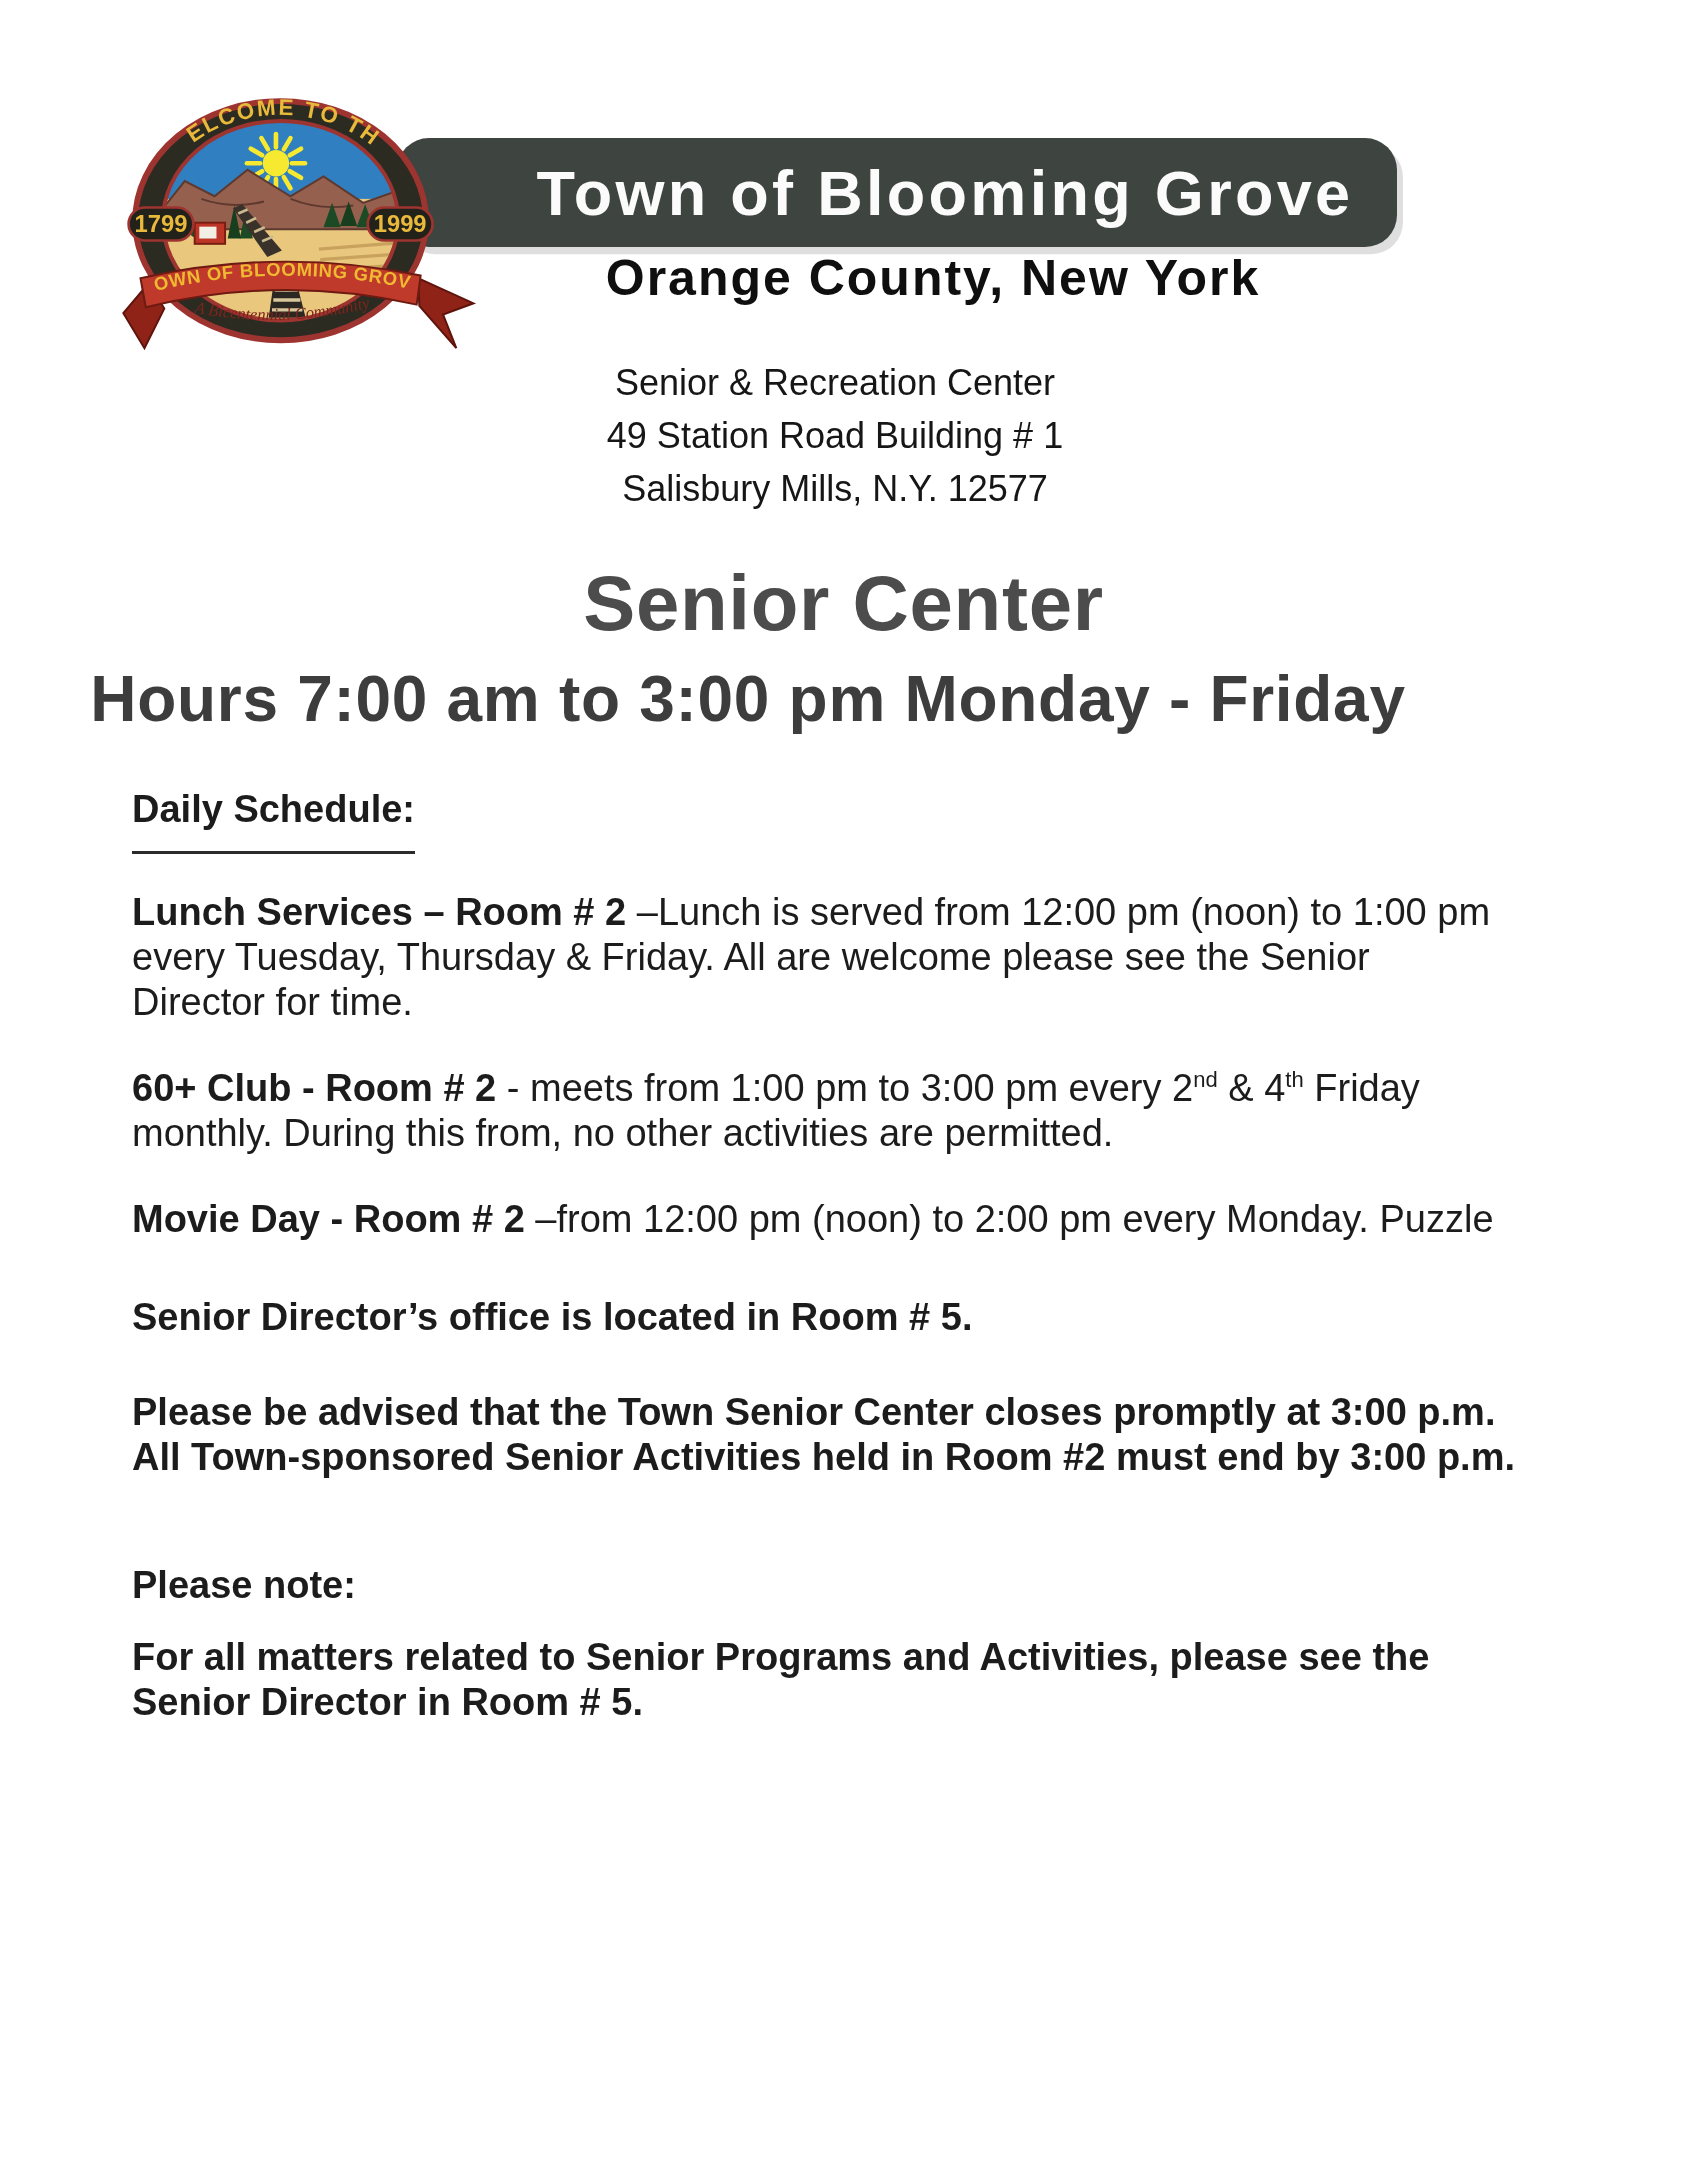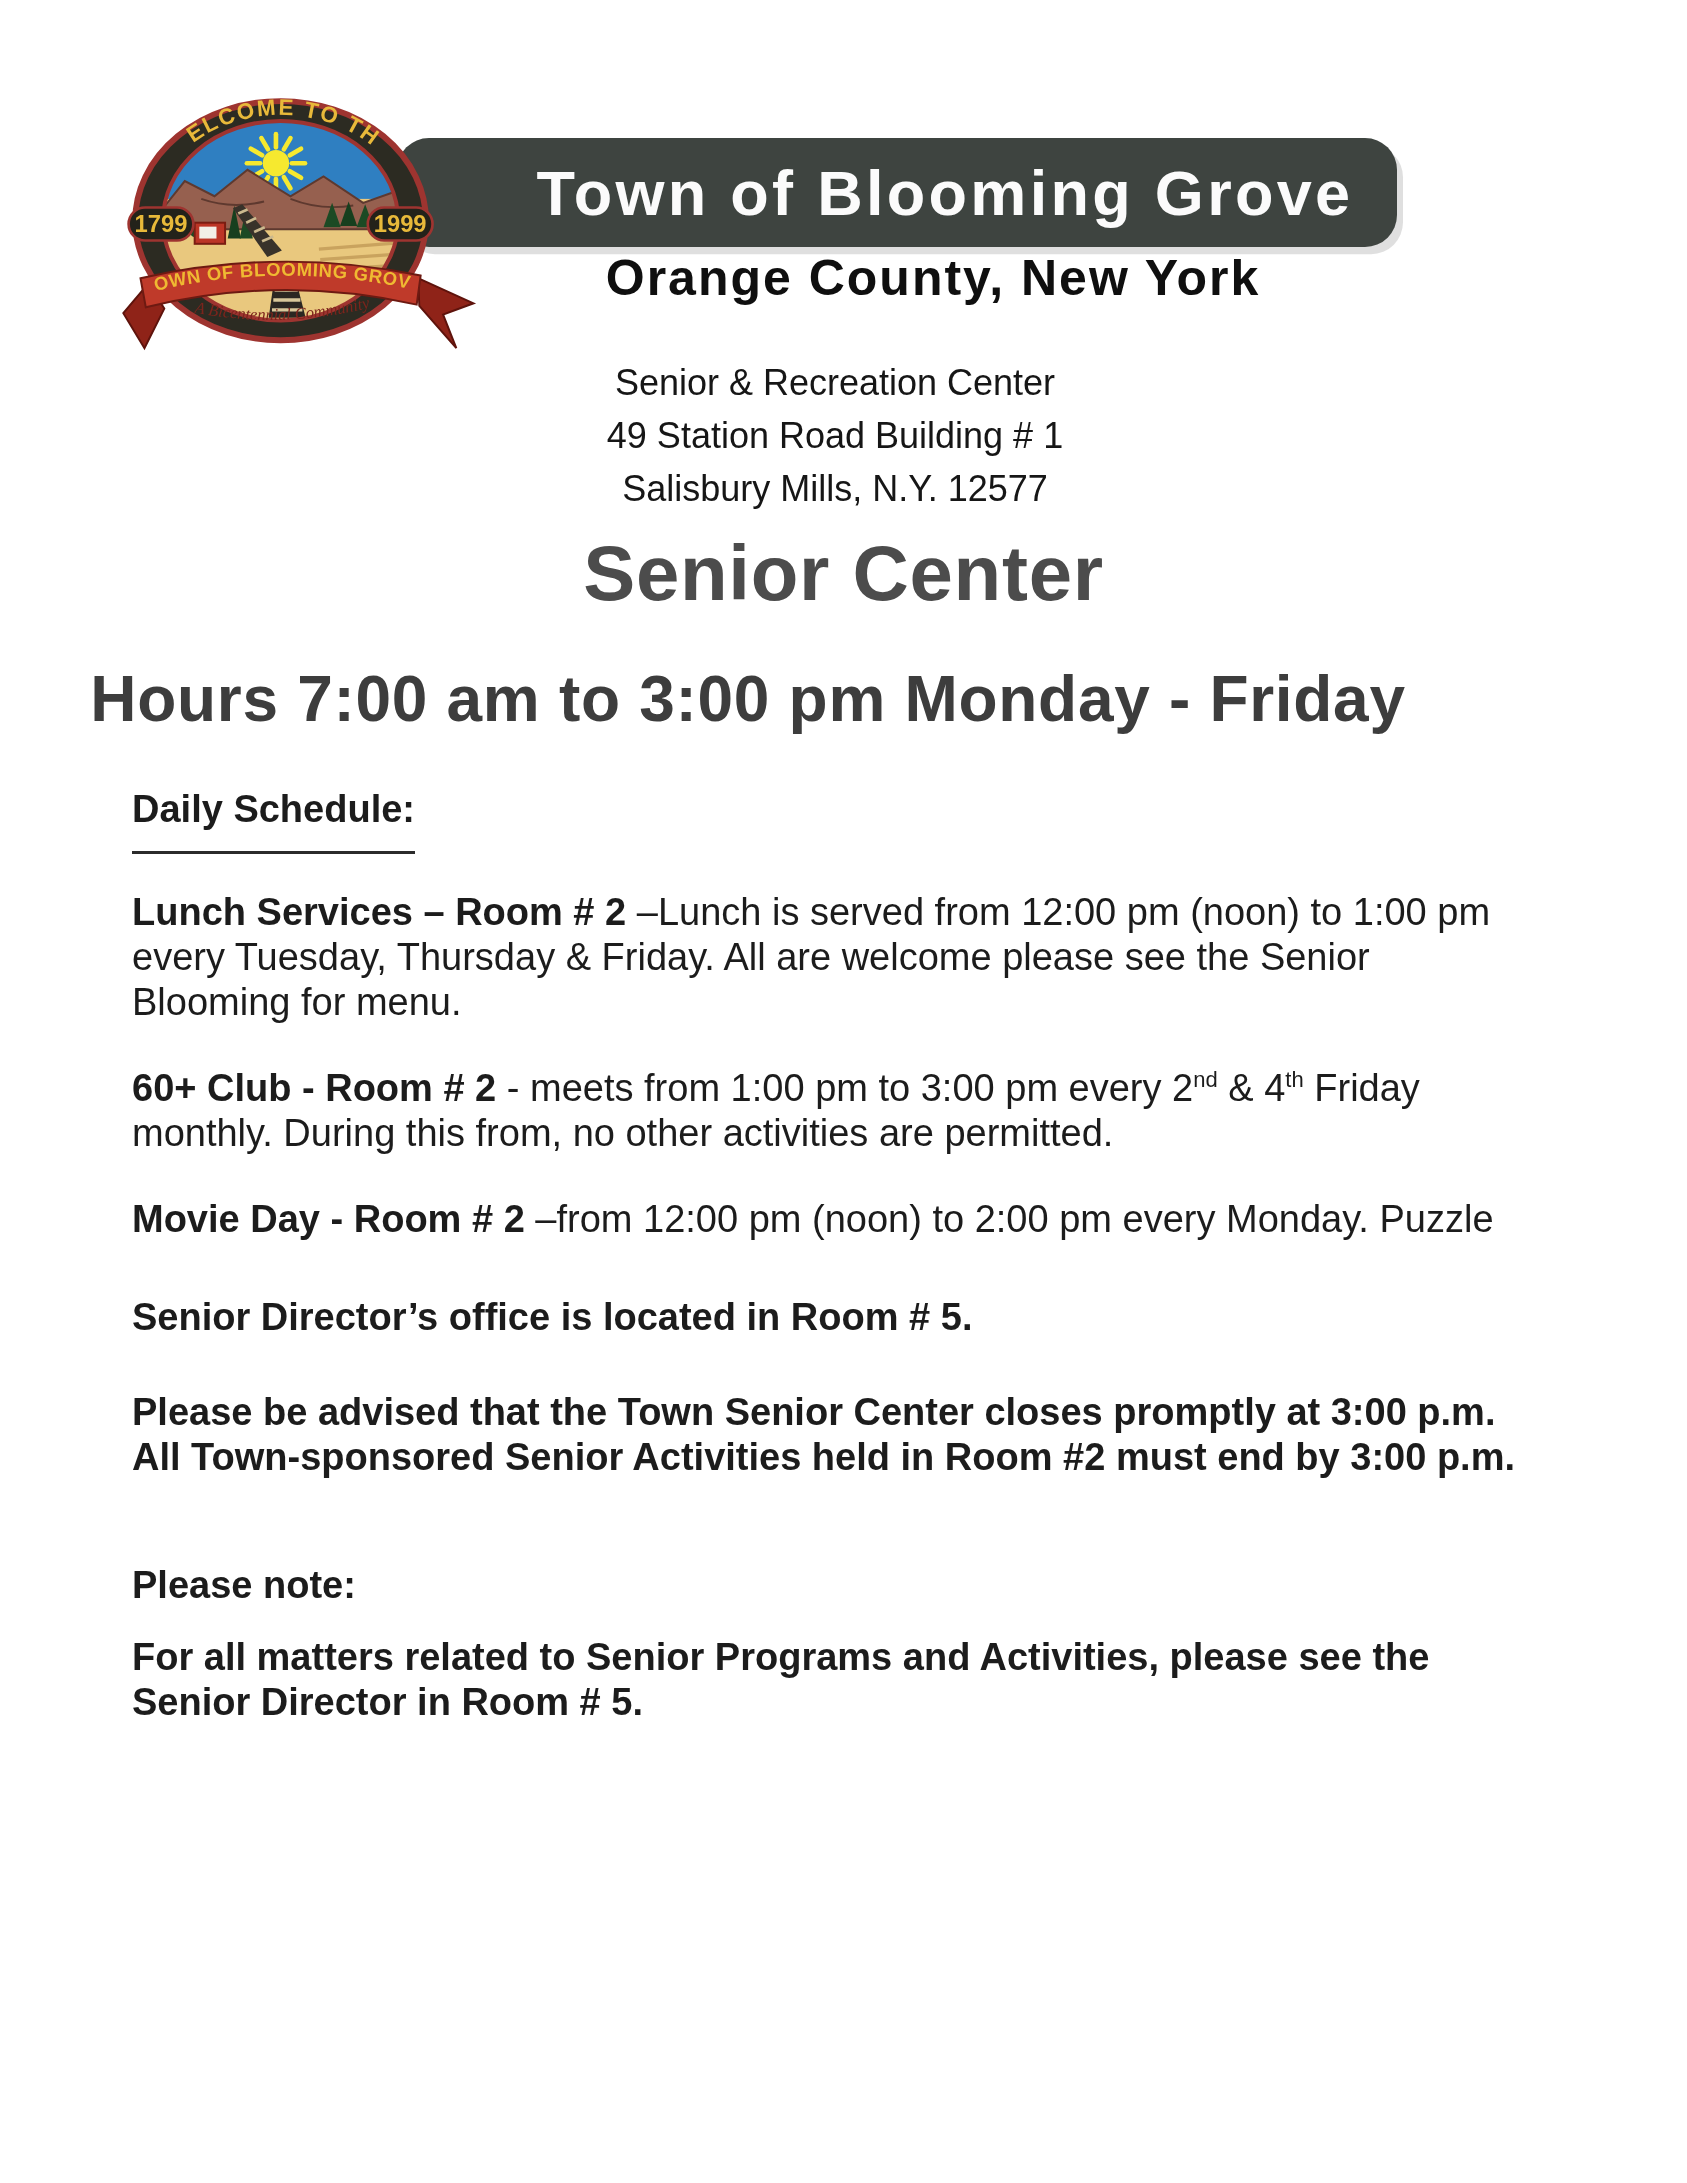--- a/index.html
+++ b/index.html
@@ -21,21 +21,21 @@
     font-size:50px;font-weight:700;letter-spacing:2px;color:#0f0f0f;z-index:1;white-space:nowrap;
   }
   .seal{position:absolute;left:122px;top:85px;width:370px;height:278px;z-index:2;}
   .address{
     position:absolute;left:0;top:356px;width:1670px;text-align:center;
     font-size:36px;line-height:53px;color:#161616;
   }
   .address .line{display:block;}
   
   .doc-title{
-    position:absolute;left:0;top:528px;width:1687px;text-align:center;
+    position:absolute;left:0;top:558px;width:1687px;text-align:center;
     font-size:78px;font-weight:700;color:#4c4c4c;letter-spacing:0.7px;
   }
   .hours{
     position:absolute;left:0;top:662px;width:1496px;text-align:center;
     font-size:64px;font-weight:700;color:#3d3d3d;letter-spacing:0.7px;white-space:nowrap;
   }
   
   .body{
     position:absolute;left:132px;top:787px;width:1436px;
     font-size:38px;line-height:45px;color:#1c1c1c;
@@ -172,21 +172,21 @@
 
   <div class="doc-title" data-name="page-title" style="color: rgb(76, 76, 76);">Senior Center</div>
   <div class="hours" data-name="hours-line" style="color: rgb(61, 61, 61);">Hours 7:00 am to 3:00 pm Monday - Friday</div>
 
   <main class="body" data-name="schedule-section" style="color: rgb(28, 28, 28);">
     <h2 class="heading" data-name="daily-schedule-heading"><span class="u" data-name="daily-schedule-heading-text">Daily Schedule:</span></h2>
     <div data-name="schedule-paragraphs">
         <p class="para" data-name="paragraph-lunch-services">
           <span class="line" data-name="text-line"><span class="b" data-name="bold-text-segment">Lunch Services – Room # 2 </span><span data-name="text-segment">–Lunch is served from 12:00 pm (noon) to 1:00 pm</span></span>
           <span class="line" data-name="text-line"><span data-name="text-segment">every Tuesday, Thursday &amp; Friday. All are welcome please see the Senior</span></span>
-          <span class="line" data-name="text-line"><span data-name="text-segment">Blooming for menu.</span></span>
+          <span class="line" data-name="text-line"><span data-name="text-segment">Director for time.</span></span>
         </p>
         <p class="para" data-name="paragraph-sixty-plus-club">
           <span class="line" data-name="text-line"><span class="b" data-name="bold-text-segment">60+ Club - Room # 2</span><span data-name="text-segment"> - meets from 1:00 pm to 3:00 pm every 2</span><sup data-name="text-segment">nd</sup><span data-name="text-segment"> &amp; 4</span><sup data-name="text-segment">th</sup><span data-name="text-segment"> Friday</span></span>
           <span class="line" data-name="text-line"><span data-name="text-segment">monthly. During this from, no other activities are permitted.</span></span>
         </p>
         <p class="para" data-name="paragraph-movie-day">
           <span class="line" data-name="text-line"><span class="b" data-name="bold-text-segment">Movie Day - Room # 2</span><span data-name="text-segment"> –from 12:00 pm (noon) to 2:00 pm every Monday. Puzzle</span></span>
         </p>
         <p class="para" data-name="paragraph-senior-director-office">
           <span class="line" data-name="text-line"><span class="b" data-name="bold-text-segment">Senior Director’s office is located in Room # 5.</span></span>

